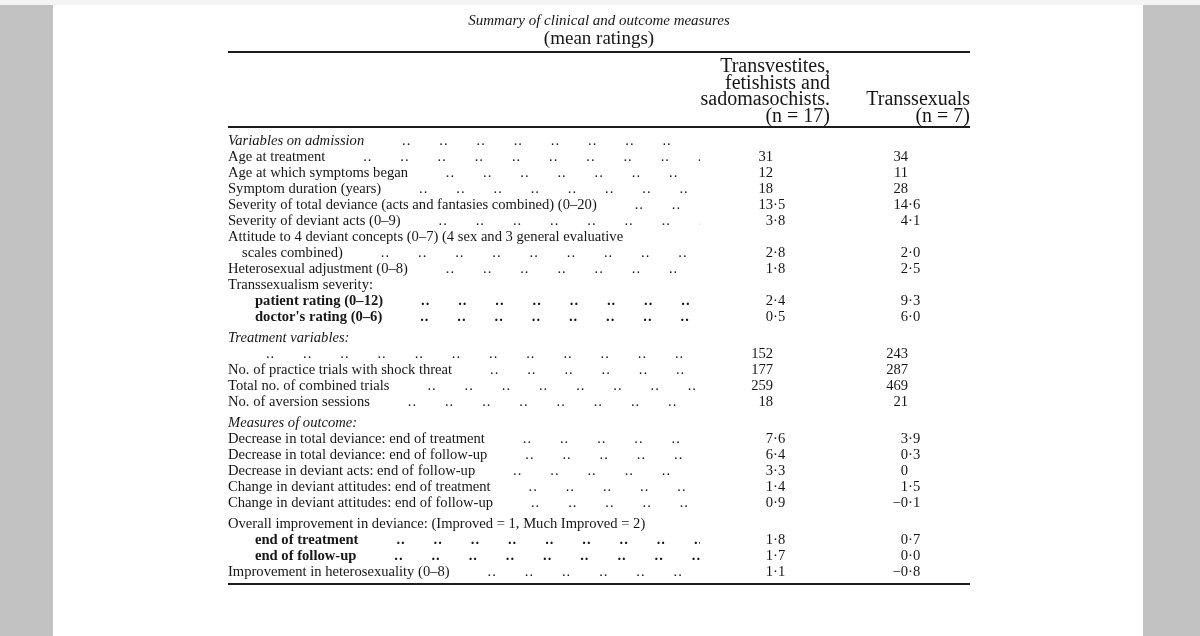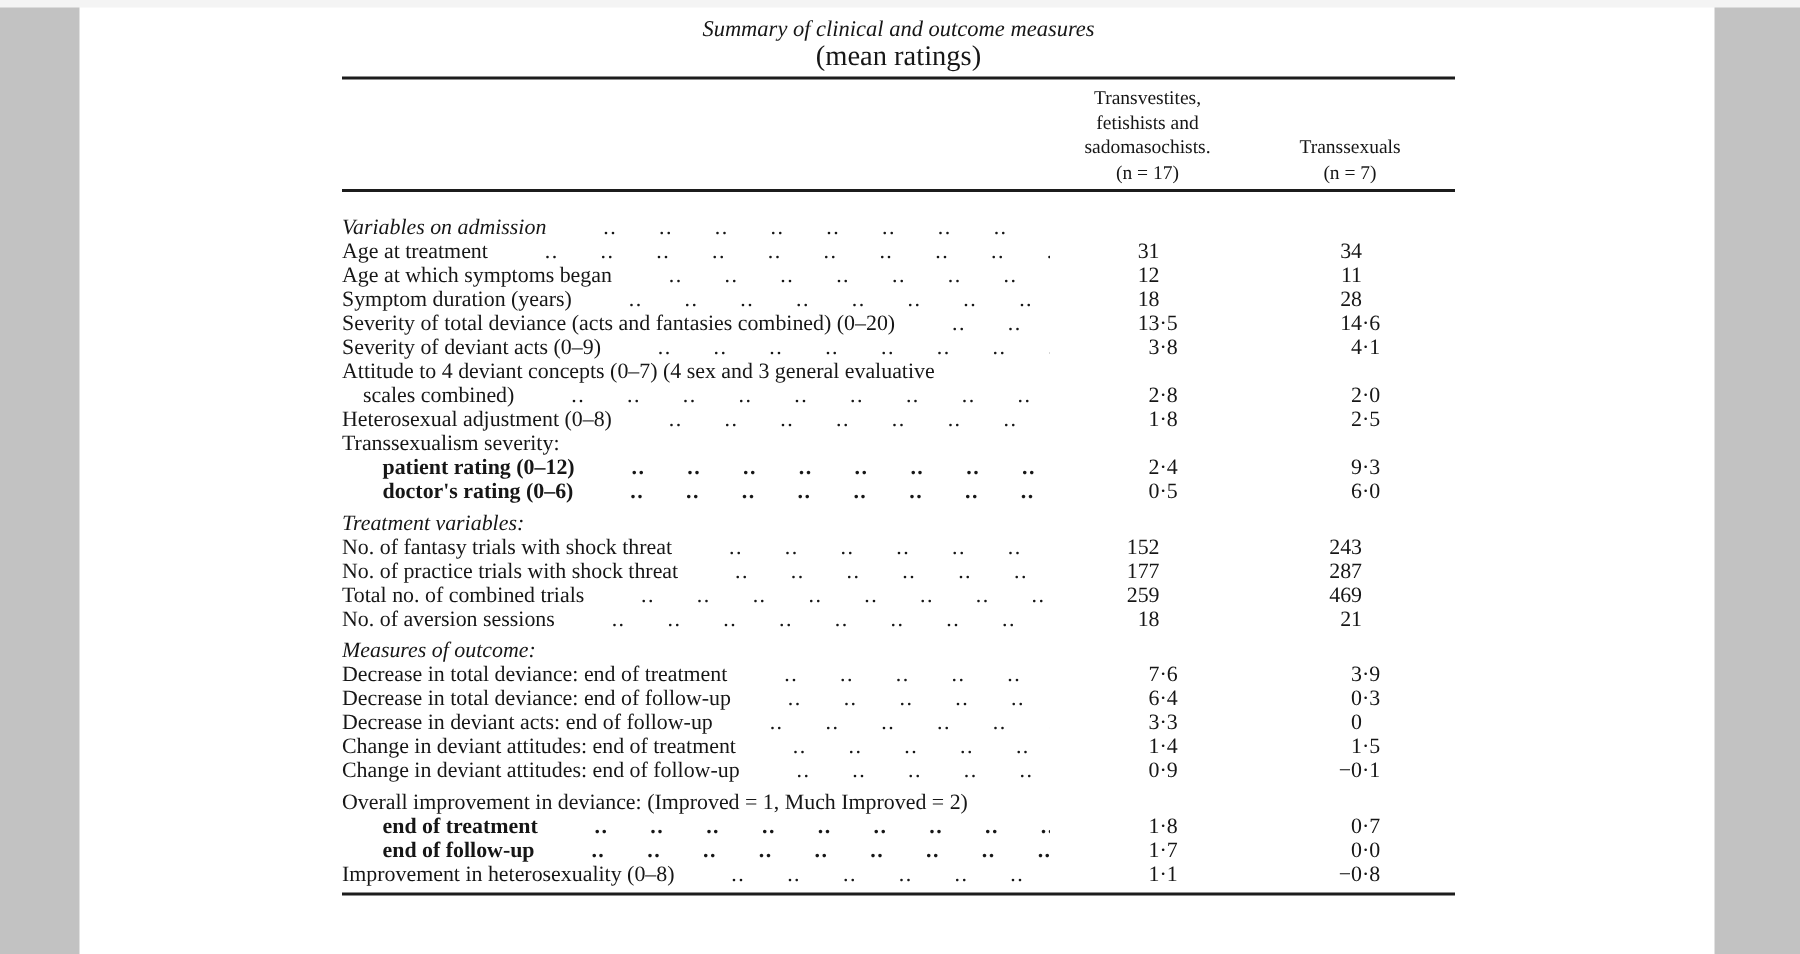--- a/index.html
+++ b/index.html
@@ -20,25 +20,25 @@
     font-weight:bold; font-size:13px; letter-spacing:4px; color:#111;
   }
   .title { font-style:italic; font-size:15px; line-height:17px; text-align:center; }
   .subtitle { font-size:19px; line-height:17px; text-align:center; }
 
   .rule { border-top:2px solid #1c1c1c; }
   .rule.top { margin-top:5px; }
 
   .head-row { display:flex; align-items:flex-end; padding:4px 0 3px 0; }
   .lblspace { flex:1 1 auto; }
-  .colhead { font-size:13px; line-height:16.5px; text-align:center; flex:none; }
+  .colhead { font-size:20px; line-height:16.5px; text-align:right; flex:none; }
   .colhead.c1 { width:130px; }
   .colhead.c2 { width:140px; }
 
-  .rows { padding:16px 0 4px 0; font-size:14.6px; }
+  .rows { padding:4px 0 4px 0; font-size:14.6px; }
   .trow { display:flex; align-items:baseline; line-height:16px; }
   .trow.gap { margin-top:5px;align-items:flex-end; }
   .lbl { flex:1 1 auto; min-width:0; display:flex; overflow:hidden; align-items:baseline; }
   .lbl.ind1 { padding-left:14px; }
   .lbl.ind2 { padding-left:27px;font-weight:bold; }
   .lbltext { white-space:nowrap; }
   .lbltext.it { font-style:italic; }
   .leader { flex:1 1 auto; overflow:hidden; white-space:nowrap; margin-left:10px; letter-spacing:1px; }
   .vcell { flex:none; text-align:center; white-space:nowrap; }
   .vcell.c1 { width:130px; }
@@ -174,21 +174,20 @@
         </div>
         <div class="trow gap">
           <div class="lbl">
             <span class="lbltext it">Treatment variables:</span>
           </div>
           <div class="vcell c1"></div>
           <div class="vcell c2"></div>
         </div>
         <div class="trow">
           <div class="lbl">
-            <span class="lbltext">No. of fantasy trials with shock threat</span>
             <span class="leader">&nbsp;&nbsp;&nbsp;&nbsp;&nbsp;&nbsp;..&nbsp;&nbsp;&nbsp;&nbsp;&nbsp;&nbsp;..&nbsp;&nbsp;&nbsp;&nbsp;&nbsp;&nbsp;..&nbsp;&nbsp;&nbsp;&nbsp;&nbsp;&nbsp;..&nbsp;&nbsp;&nbsp;&nbsp;&nbsp;&nbsp;..&nbsp;&nbsp;&nbsp;&nbsp;&nbsp;&nbsp;..&nbsp;&nbsp;&nbsp;&nbsp;&nbsp;&nbsp;..&nbsp;&nbsp;&nbsp;&nbsp;&nbsp;&nbsp;..&nbsp;&nbsp;&nbsp;&nbsp;&nbsp;&nbsp;..&nbsp;&nbsp;&nbsp;&nbsp;&nbsp;&nbsp;..&nbsp;&nbsp;&nbsp;&nbsp;&nbsp;&nbsp;..&nbsp;&nbsp;&nbsp;&nbsp;&nbsp;&nbsp;..&nbsp;&nbsp;&nbsp;&nbsp;&nbsp;&nbsp;..&nbsp;&nbsp;&nbsp;&nbsp;&nbsp;&nbsp;..</span>
           </div>
           <div class="vcell c1"><span class="vint">152</span><span class="vfrac"></span></div>
           <div class="vcell c2"><span class="vint">243</span><span class="vfrac"></span></div>
         </div>
         <div class="trow">
           <div class="lbl">
             <span class="lbltext">No. of practice trials with shock threat</span>
             <span class="leader">&nbsp;&nbsp;&nbsp;&nbsp;&nbsp;&nbsp;..&nbsp;&nbsp;&nbsp;&nbsp;&nbsp;&nbsp;..&nbsp;&nbsp;&nbsp;&nbsp;&nbsp;&nbsp;..&nbsp;&nbsp;&nbsp;&nbsp;&nbsp;&nbsp;..&nbsp;&nbsp;&nbsp;&nbsp;&nbsp;&nbsp;..&nbsp;&nbsp;&nbsp;&nbsp;&nbsp;&nbsp;..&nbsp;&nbsp;&nbsp;&nbsp;&nbsp;&nbsp;..&nbsp;&nbsp;&nbsp;&nbsp;&nbsp;&nbsp;..&nbsp;&nbsp;&nbsp;&nbsp;&nbsp;&nbsp;..&nbsp;&nbsp;&nbsp;&nbsp;&nbsp;&nbsp;..&nbsp;&nbsp;&nbsp;&nbsp;&nbsp;&nbsp;..&nbsp;&nbsp;&nbsp;&nbsp;&nbsp;&nbsp;..&nbsp;&nbsp;&nbsp;&nbsp;&nbsp;&nbsp;..&nbsp;&nbsp;&nbsp;&nbsp;&nbsp;&nbsp;..</span>
           </div>

